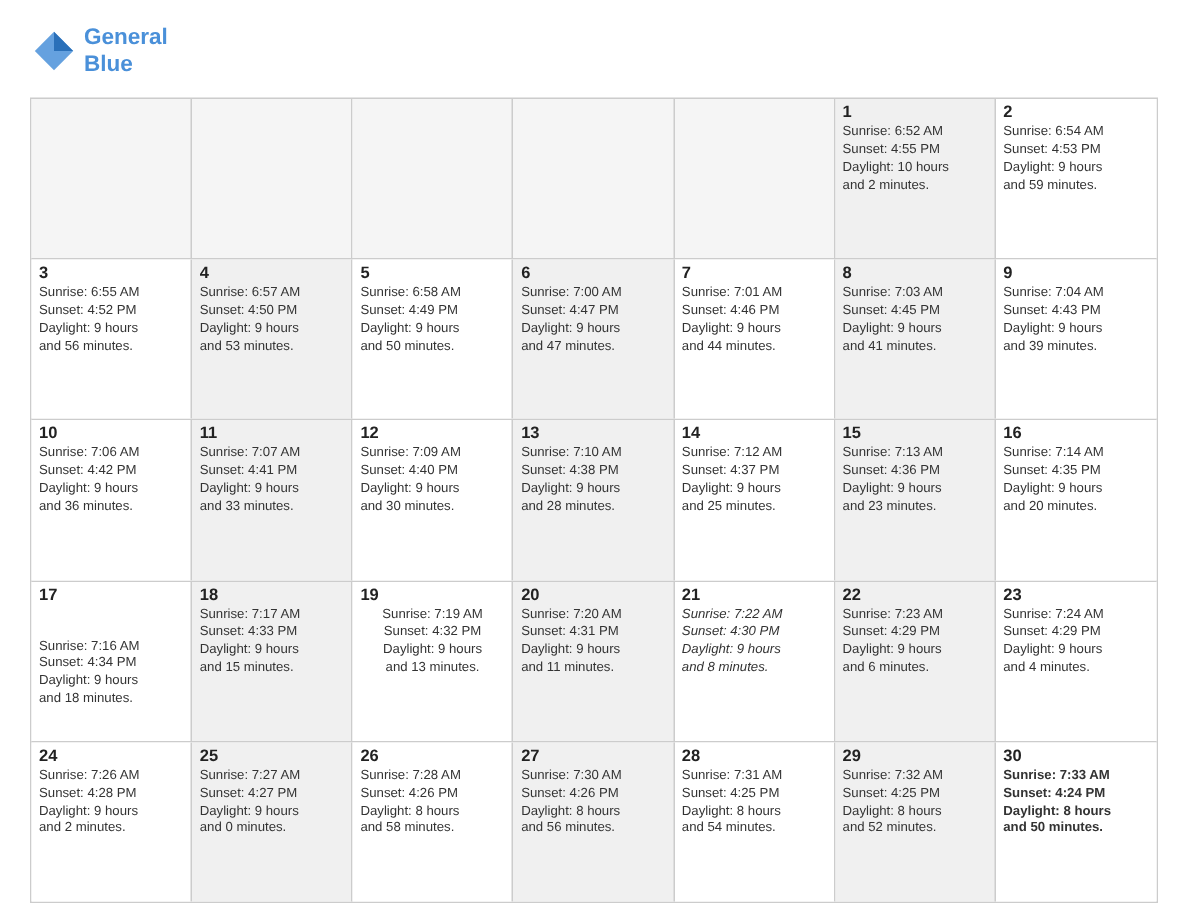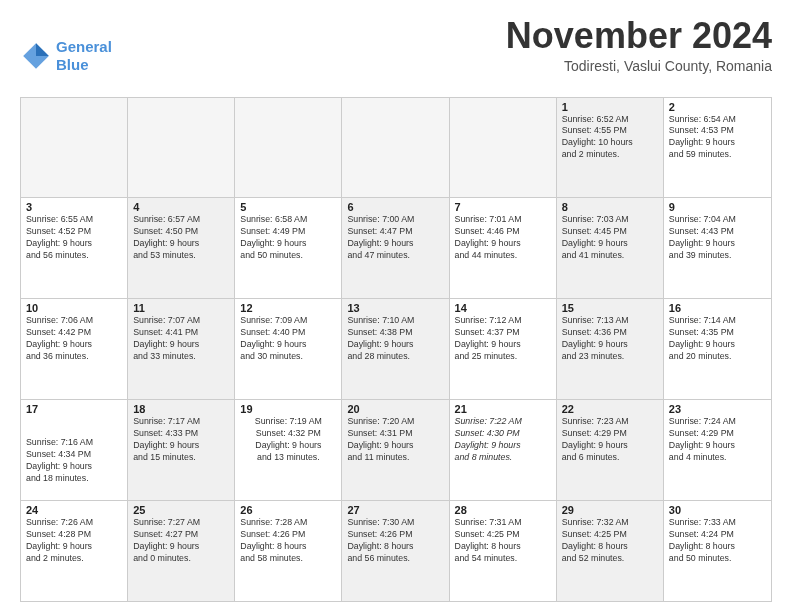--- a/index.html
+++ b/index.html
@@ -12,23 +12,23 @@
     }
     .page {
       width: 792px;
       height: 612px;
       padding: 16px 20px 10px 20px;
       display: flex;
       flex-direction: column;
     }
     .header {
       display: flex;
-      align-items: flex-end;
+      align-items: flex-start;
       justify-content: space-between;
-      margin-bottom: 23px;
+      margin-bottom: 13px;
     }
     .logo {
       display: flex;
       align-items: center;
       gap: 4px;
     }
     .logo-text {
       font-size: 15px;
       font-weight: bold;
       color: #333;
@@ -130,24 +130,20 @@
     <div class="logo">
       <svg class="logo-icon" viewBox="0 0 40 40">
         <polygon points="20,4 36,20 20,36 4,20" fill="#4a90d9" opacity="0.85"></polygon>
         <polygon points="20,4 36,20 20,20" fill="#2a70b9"></polygon>
       </svg>
       <div class="logo-text">
         <div><span>General</span></div>
         <div><span style="color:#4a90d9">Blue</span></div>
       </div>
     </div>
-    <div class="title-block">
-      <div class="month-title">November 2024</div>
-      <div class="subtitle">Todiresti, Vaslui County, Romania</div>
-    </div>
   </div>
 
   <div class="calendar">
     <div class="cal-body" id="cal-body">
     <div class="cal-row">
           <div class="cal-cell empty"></div>
           <div class="cal-cell empty"></div>
           <div class="cal-cell empty"></div>
           <div class="cal-cell empty"></div>
           <div class="cal-cell empty"></div>
@@ -357,21 +353,21 @@
           </div>
           <div class="cal-cell shaded">
             <span class="day-num">29</span>
             <div class="day-info" style="white-space: pre-line;">Sunrise: 7:32 AM
 Sunset: 4:25 PM
 Daylight: 8 hours
 and 52 minutes.</div>
           </div>
           <div class="cal-cell">
             <span class="day-num">30</span>
-            <div class="day-info" style="white-space: pre-line;">Sunrise: 7:33 AM
+            <div class="day-info" style="white-space: pre-line; font-weight: bold;">Sunrise: 7:33 AM
 Sunset: 4:24 PM
 Daylight: 8 hours
 and 50 minutes.</div>
           </div>
         </div>
       </div>
   </div>
 </div>
 
 </body></html>

